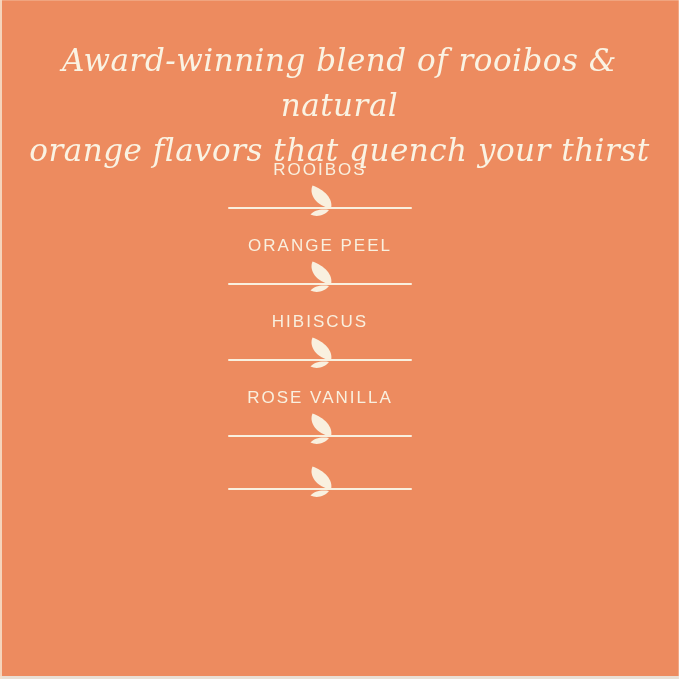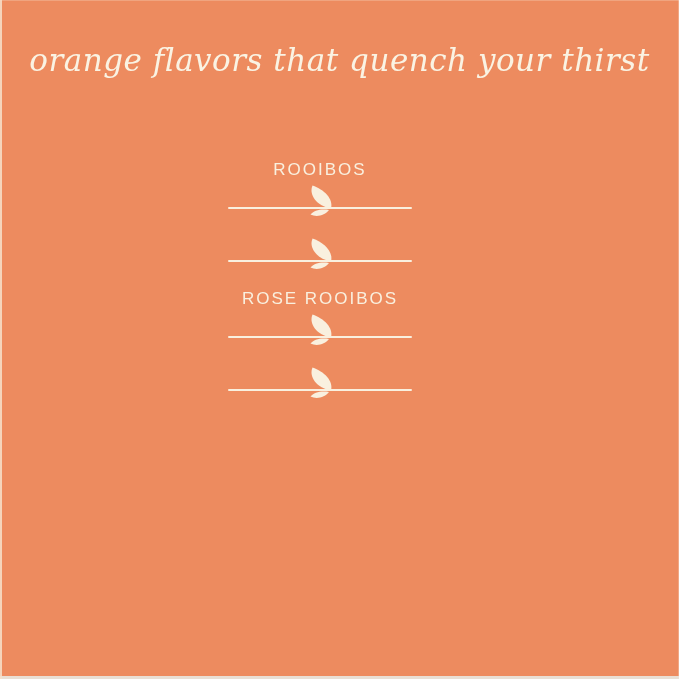--- a/index.html
+++ b/index.html
@@ -67,45 +67,55 @@
   .leaf-divider path {
     fill: currentColor;
   }
 </style>
 </head>
 <body>
 
 <div class="canvas">
 
   <div class="headline">
+    <div>Award-winning blend of rooibos &amp; natural</div>
     <div>orange flavors that quench your thirst</div>
   </div>
 
   <div class="ingredient-list">
   <div class="ingredient-row">
     <div class="ingredient-label">ROOIBOS</div>
     <svg class="leaf-divider" width="184" height="36" viewBox="0 0 184 36" aria-hidden="true">
       <rect x="0" y="25" width="184" height="2" rx="1"></rect>
       <path d="M103,26.5 C89,24 80.5,13 84.5,3.5 C96,7.5 105.5,16.5 103,26.5 Z"></path>
       <path d="M101,28 C97,33.5 88.5,35.5 82.5,32.5 C85.5,28.5 93.5,26.5 101,28 Z"></path>
     </svg>
   </div>
 
+  <div class="ingredient-row">
+    <div class="ingredient-label">ORANGE PEEL</div>
+    <svg class="leaf-divider" width="184" height="36" viewBox="0 0 184 36" aria-hidden="true">
+      <rect x="0" y="25" width="184" height="2" rx="1"></rect>
+      <path d="M103,26.5 C89,24 80.5,13 84.5,3.5 C96,7.5 105.5,16.5 103,26.5 Z"></path>
+      <path d="M101,28 C97,33.5 88.5,35.5 82.5,32.5 C85.5,28.5 93.5,26.5 101,28 Z"></path>
+    </svg>
+  </div>
 
   <div class="ingredient-row">
+    <div class="ingredient-label">HIBISCUS</div>
     <svg class="leaf-divider" width="184" height="36" viewBox="0 0 184 36" aria-hidden="true">
       <rect x="0" y="25" width="184" height="2" rx="1"></rect>
       <path d="M103,26.5 C89,24 80.5,13 84.5,3.5 C96,7.5 105.5,16.5 103,26.5 Z"></path>
       <path d="M101,28 C97,33.5 88.5,35.5 82.5,32.5 C85.5,28.5 93.5,26.5 101,28 Z"></path>
     </svg>
   </div>
 
 
   <div class="ingredient-row">
-    <div class="ingredient-label">ROSE ROOIBOS</div>
+    <div class="ingredient-label">ROSE VANILLA</div>
     <svg class="leaf-divider" width="184" height="36" viewBox="0 0 184 36" aria-hidden="true">
       <rect x="0" y="25" width="184" height="2" rx="1"></rect>
       <path d="M103,26.5 C89,24 80.5,13 84.5,3.5 C96,7.5 105.5,16.5 103,26.5 Z"></path>
       <path d="M101,28 C97,33.5 88.5,35.5 82.5,32.5 C85.5,28.5 93.5,26.5 101,28 Z"></path>
     </svg>
   </div>
 
   <div class="ingredient-row">
     <svg class="leaf-divider" width="184" height="36" viewBox="0 0 184 36" aria-hidden="true">
       <rect x="0" y="25" width="184" height="2" rx="1"></rect>

